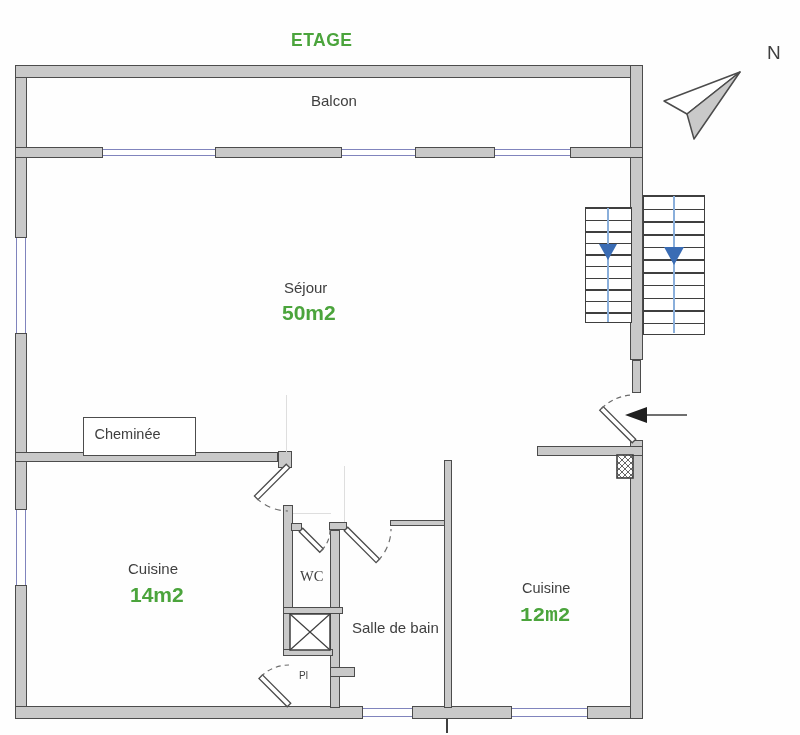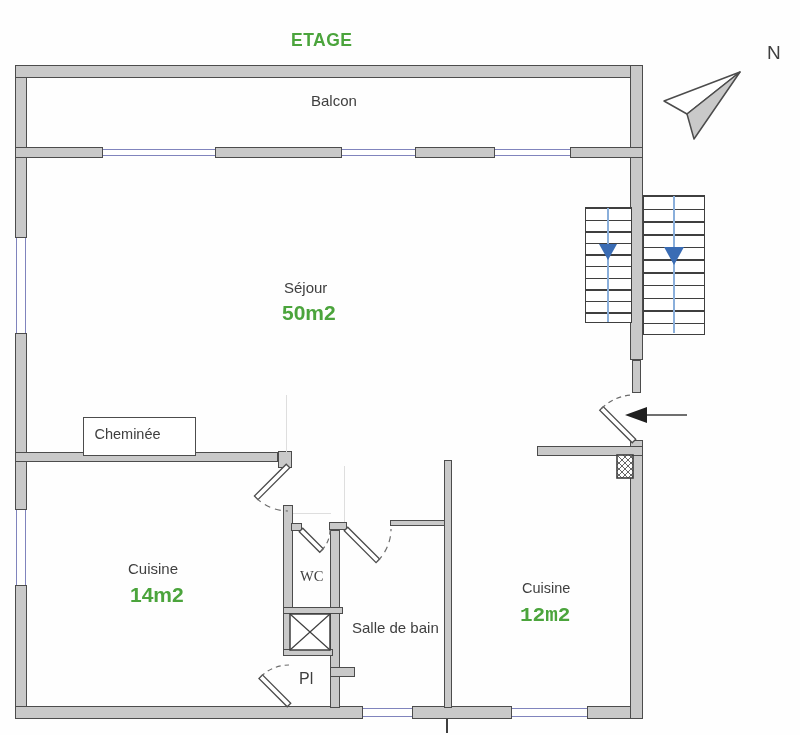--- a/index.html
+++ b/index.html
@@ -4,21 +4,21 @@
 <style>
   html,body { margin:0; padding:0; background:#ffffff; }
   #canvas {
     position:relative; width:800px; height:735px; background:#fefefe;
     font-family:"Liberation Sans", sans-serif; overflow:hidden;
   }
   .wall { position:absolute; background:#c9c9c9; border:1.2px solid #4c4c4c; box-sizing:border-box; }
   .window-h { position:absolute; background:#ffffff; border-top:1.6px solid #8084bd; border-bottom:1.6px solid #8084bd; box-sizing:border-box; }
   .window-v { position:absolute; background:#ffffff; border-left:1.6px solid #8084bd; border-right:1.6px solid #8084bd; box-sizing:border-box; }
   .label { position:absolute; color:#3f3f3f; font-size:15px; white-space:nowrap; }
-  .label.small { font-size:16px; }
+  .label.small { font-size:10px; }
   .label.mid { font-size:14.5px; }
   .area { position:absolute; color:#4ba43c; font-weight:bold; font-size:21px; white-space:nowrap; }
   .title { position:absolute; color:#4ba43c; font-weight:bold; font-size:17.5px; letter-spacing:0.5px; white-space:nowrap; }
   .north-label { position:absolute; color:#3f3f3f; font-size:19px; white-space:nowrap; }
   .stair { position:absolute; box-sizing:border-box; border:1.4px solid #3f3f3f; background-color:#ffffff; }
   .stair.s-in  { background-image:repeating-linear-gradient(to bottom, #3f3f3f 0px, #3f3f3f 1.4px, transparent 1.4px, transparent 11.6px); }
   .stair.s-out { background-image:repeating-linear-gradient(to bottom, #3f3f3f 0px, #3f3f3f 1.4px, transparent 1.4px, transparent 12.7px); }
   .stair-line { position:absolute; width:2px; background:#8aafdb; }
   .tri { position:absolute; width:0; height:0; border-left:9px solid transparent; border-right:9px solid transparent; border-top:16px solid #3a6cb4; }
   .tri.big { border-left-width:10px; border-right-width:10px; border-top-width:18px; }

